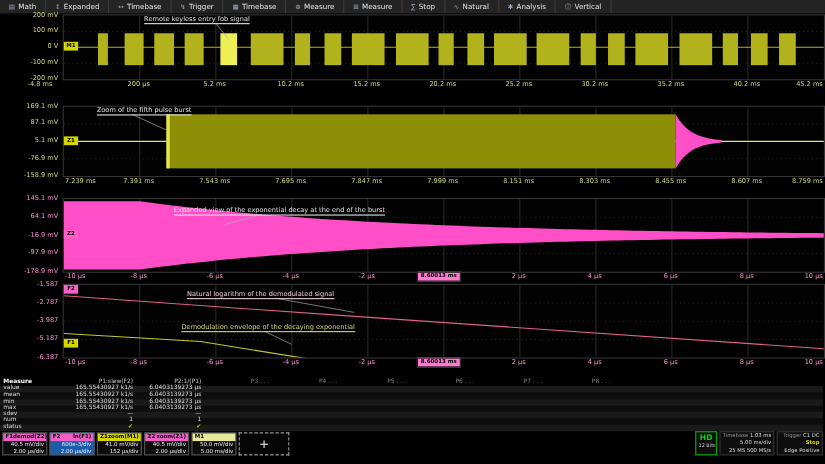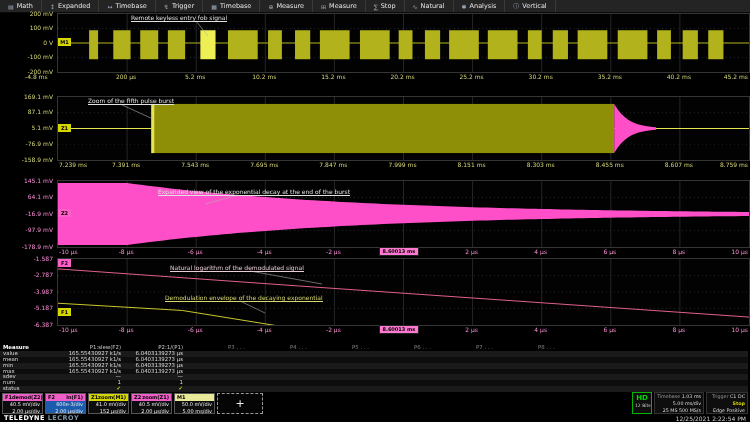--- a/index.html
+++ b/index.html
@@ -414,17 +414,13 @@
       <div><span class="rctitle">Timebase</span>&nbsp;<span>1.03 ms</span></div>
       <div>5.00 ms/div</div>
       <div>25 MS  500 MS/s</div>
     </div>
     <div class="rcbox" style="width:42px">
       <div><span class="rctitle">Trigger</span>&nbsp;<span>C1 DC</span></div>
       <div class="trigmode">Stop</div>
       <div>Edge  Positive</div>
     </div>
   </div>
-  <div id="footer">
-    <div id="brand"><span id="b1" style="color:#fff">TELEDYNE</span><span> LECROY</span></div>
-    <div id="datetime">12/25/2021 2:22:54 PM</div>
-  </div>
 </div>
 
 </body></html>

